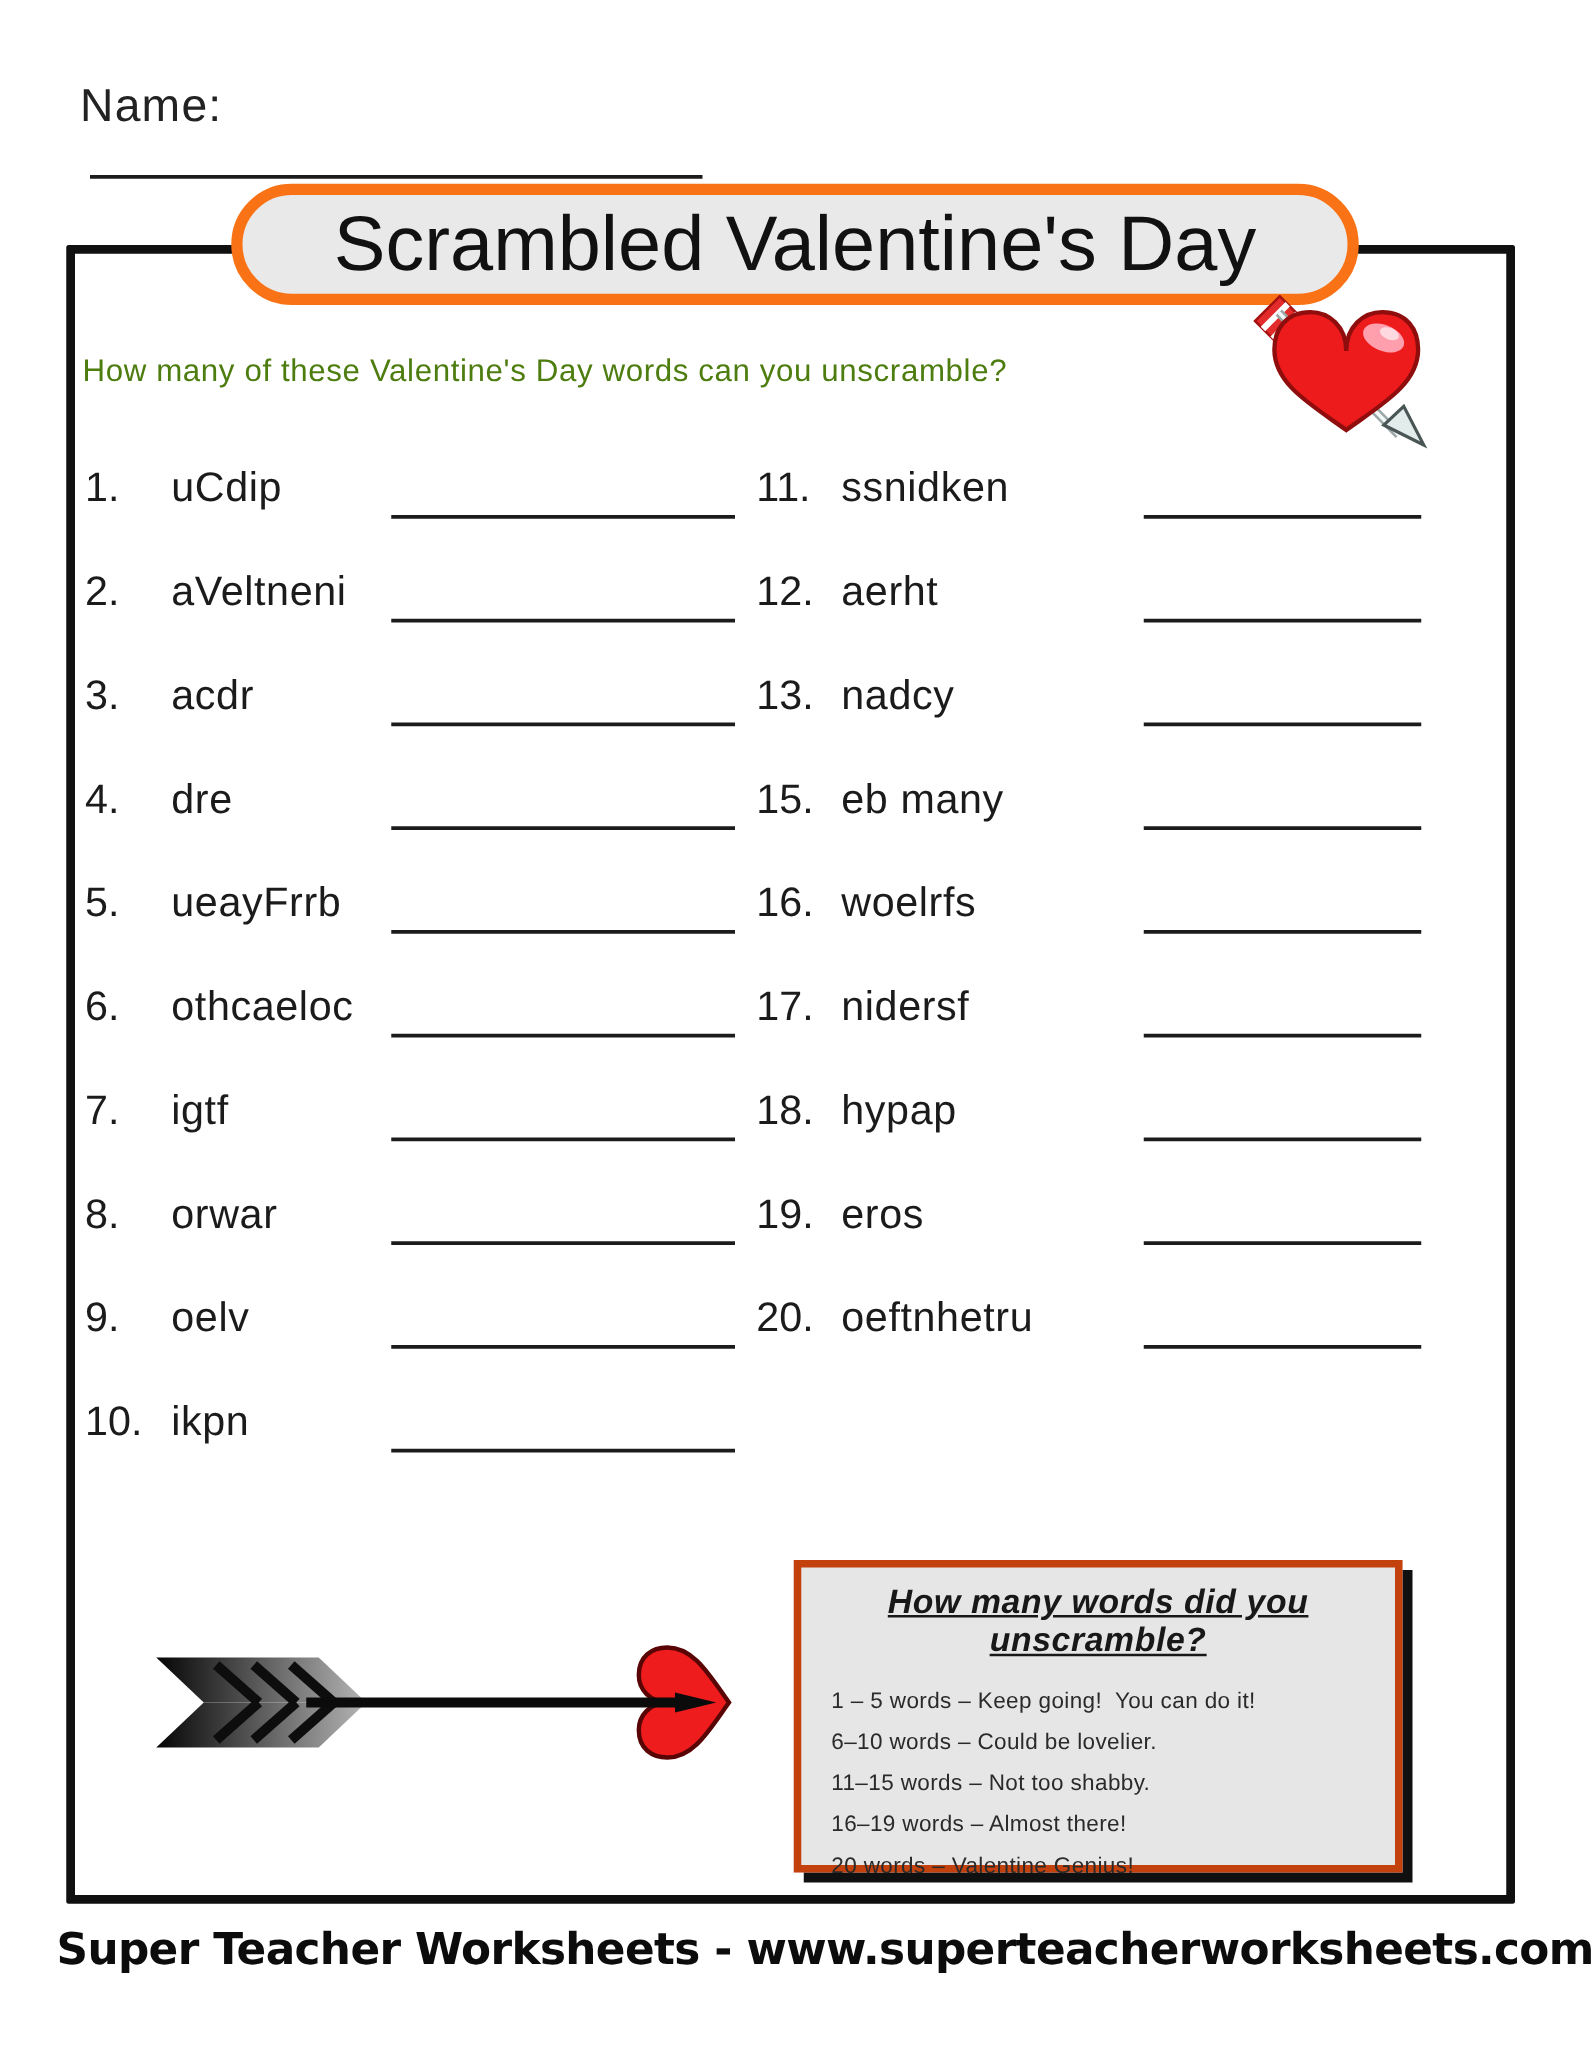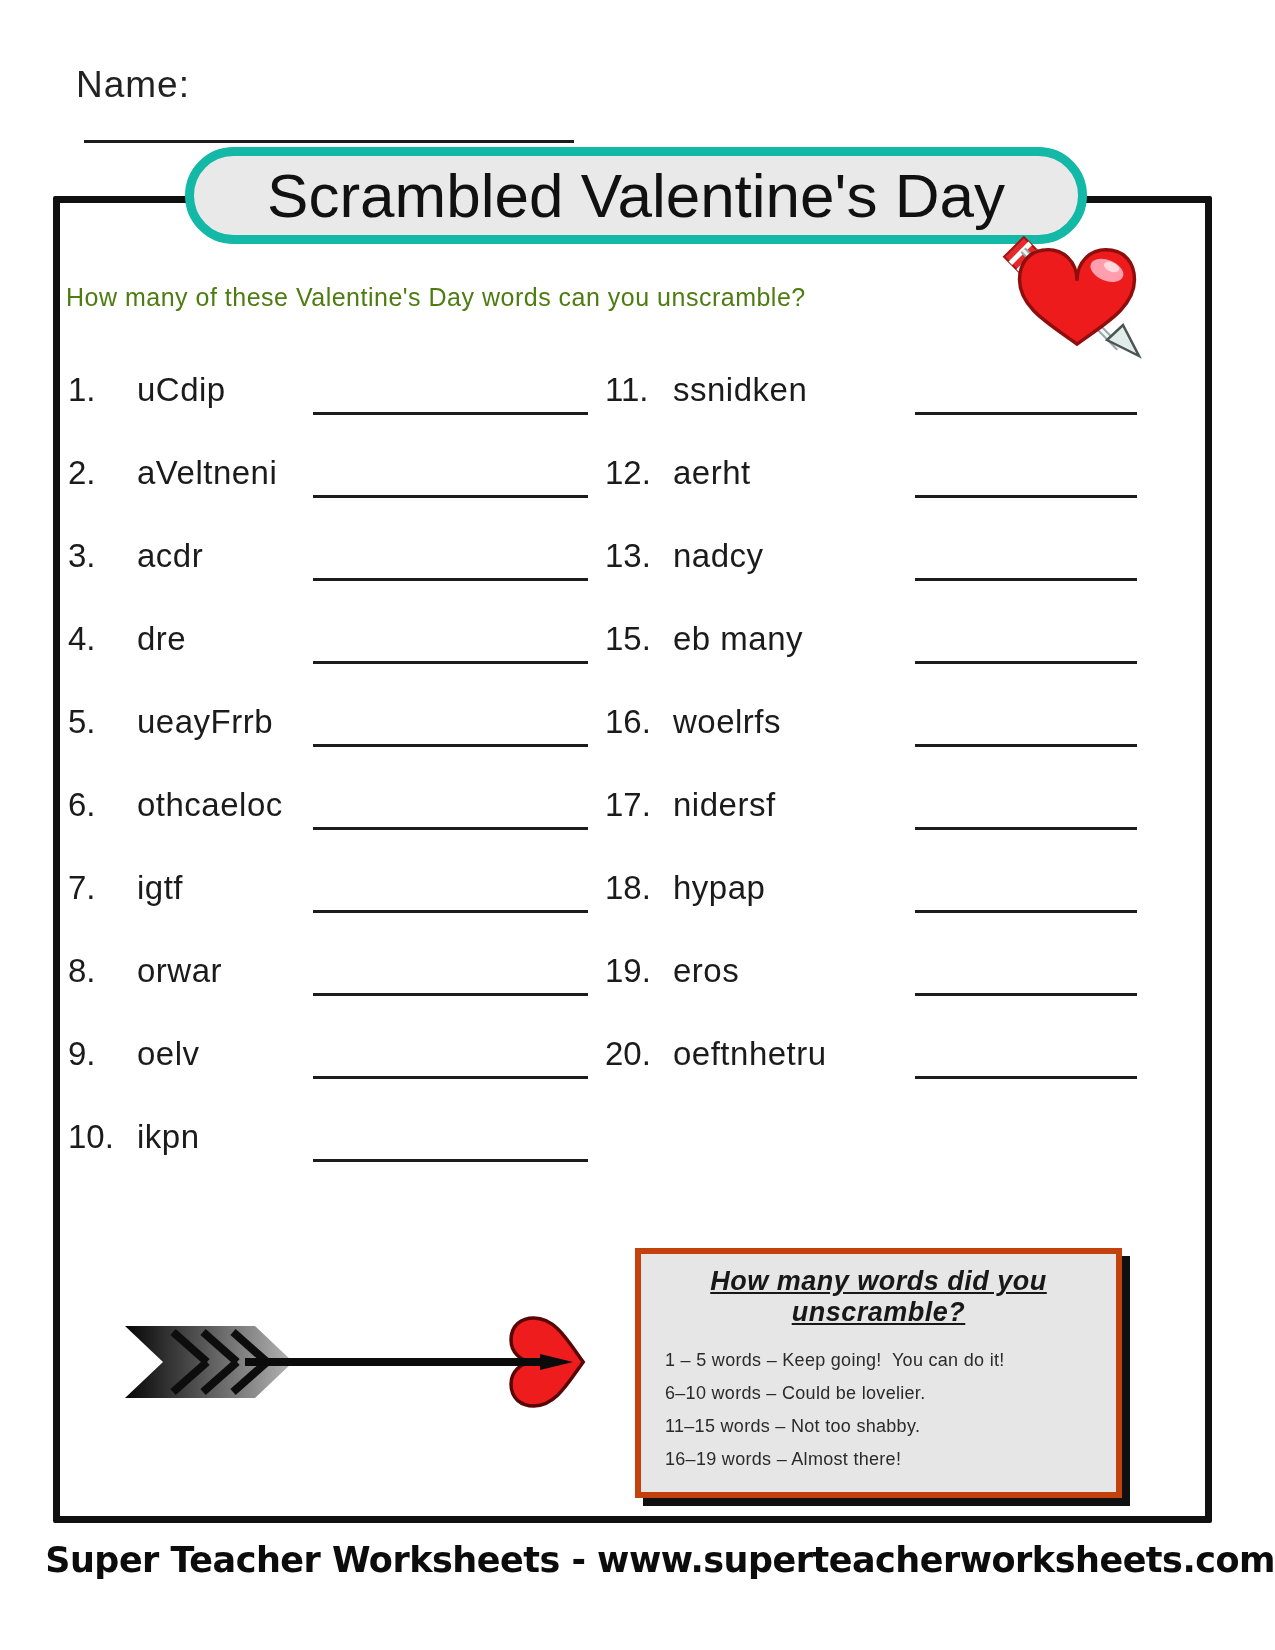--- a/index.html
+++ b/index.html
@@ -2,32 +2,32 @@
 <html><head>
 <meta charset="utf-8">
 <style>
   html,body{margin:0;padding:0;}
   body{
     width:1275px;height:1650px;position:relative;background:#ffffff;
     font-family:"Liberation Sans","DejaVu Sans",sans-serif;color:#161616;
     overflow:hidden;
   }
   
-  .name-row{position:absolute;left:76px;top:64px;width:600px;}
+  .name-row{position:absolute;left:64px;top:64px;width:600px;}
   .name-label{font-size:37px;color:#222;letter-spacing:1px;}
   .name-line{display:inline-block;width:490px;height:34px;border-bottom:3px solid #1c1c1c;vertical-align:baseline;margin-left:8px;}
   
   .main-box{
     position:absolute;left:53px;top:196px;width:1159px;height:1327px;
     border:7px solid #101010;background:#ffffff;box-sizing:border-box;border-radius:2px;
   }
   
   .title-pill{
     position:absolute;left:185px;top:147px;width:902px;height:97px;
-    background:#e9e9e9;border:9px solid #14b8a6;border-radius:60px;
+    background:#e9e9e9;border:9px solid #f97316;border-radius:60px;
     display:flex;align-items:center;justify-content:center;z-index:2;box-sizing:border-box;
   }
   .title-pill span{font-size:62px;letter-spacing:0px;color:#111;white-space:nowrap;}
   
   .heart-top{position:absolute;left:993px;top:236px;width:152px;height:130px;z-index:3;}
   
   .instruction{position:absolute;left:66px;top:283px;font-size:25px;color:#4d7c0f;letter-spacing:0.5px;white-space:nowrap;}
   
   .col{position:absolute;top:355px;}
   .col-left{left:68px;width:560px;}
@@ -223,20 +223,21 @@
   <div class="score-lines">
 
       <div class="score-line">1 – 5 words – Keep going!  You can do it!</div>
 
       <div class="score-line">6–10 words – Could be lovelier.</div>
 
       <div class="score-line">11–15 words – Not too shabby.</div>
 
       <div class="score-line">16–19 words – Almost there!</div>
 
+      <div class="score-line">20 words – Valentine Genius!</div>
     </div>
 </div>
 
 <svg class="arrow-bottom" viewBox="0 0 500 112">
   <defs>
     <linearGradient id="fletchTop" x1="0" y1="0" x2="1" y2="0">
       <stop offset="0" stop-color="#050505"></stop>
         <stop offset="1" stop-color="#b5b5b5"></stop>
     </linearGradient>
   </defs>

